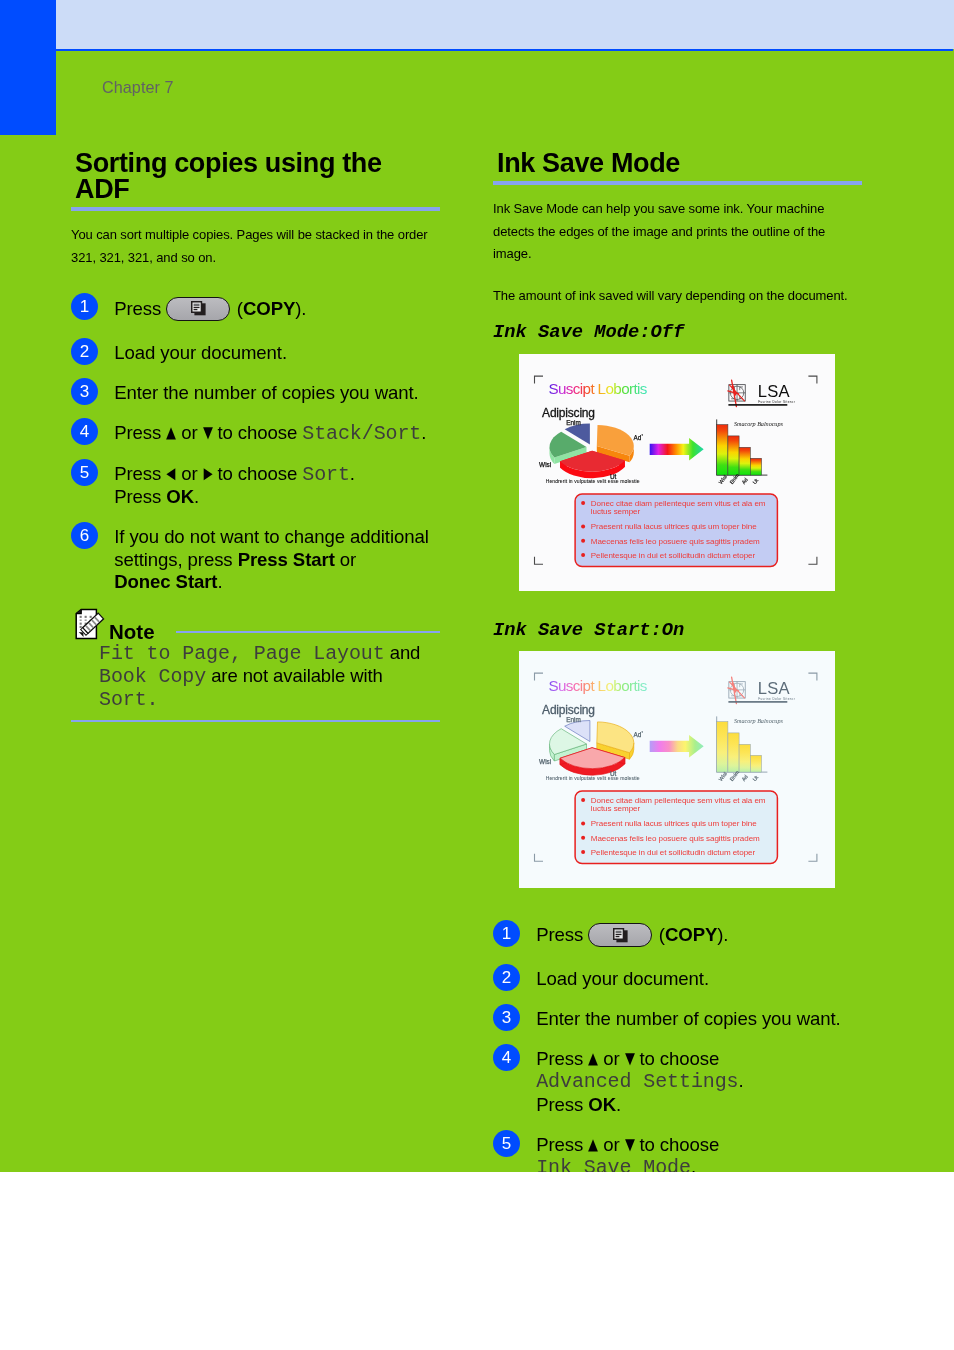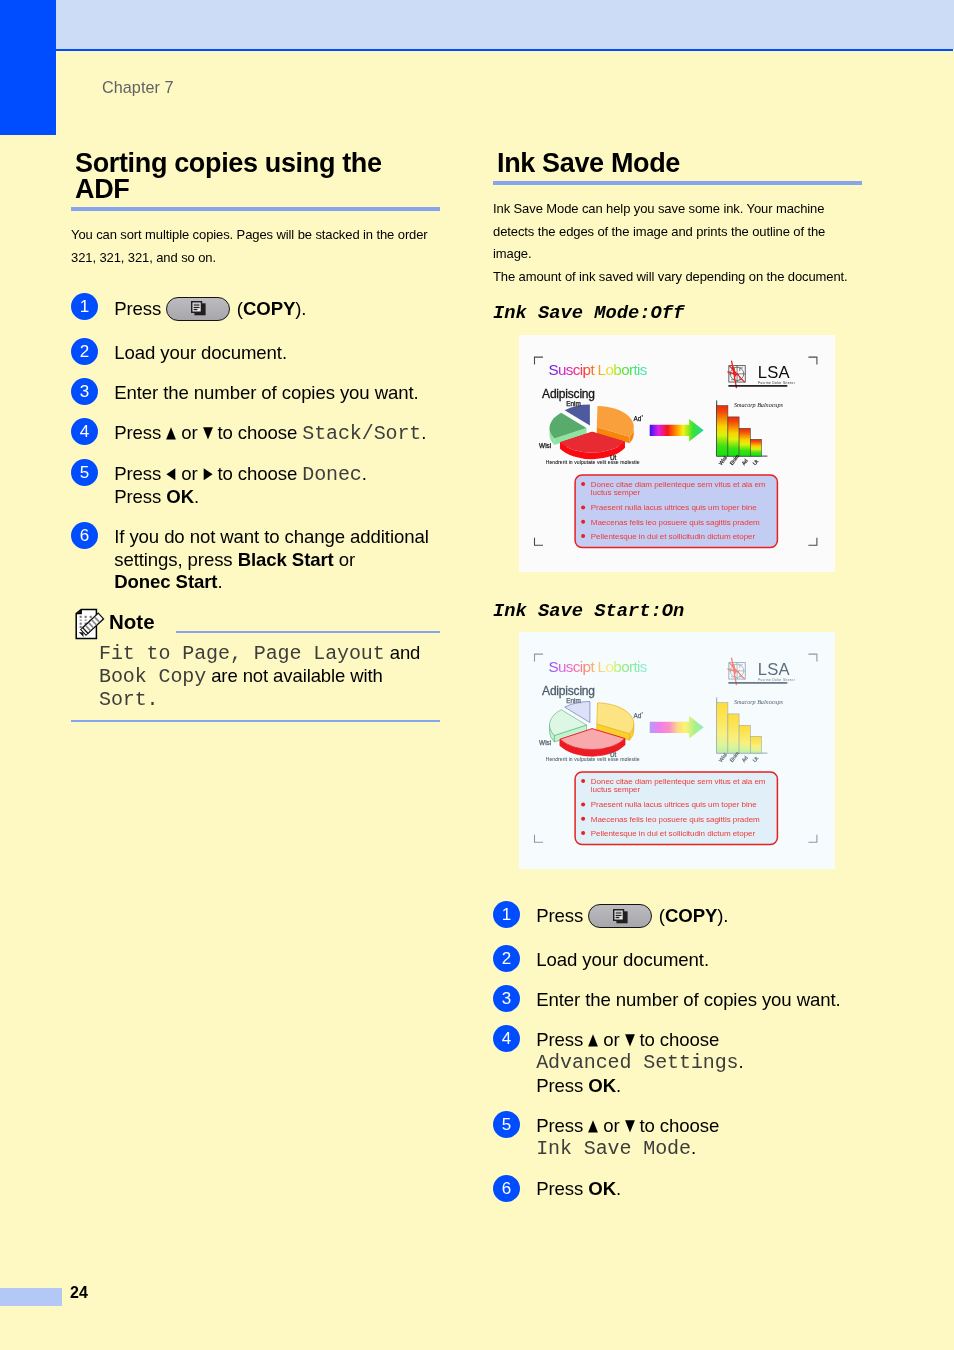--- a/index.html
+++ b/index.html
@@ -1,34 +1,34 @@
 <!DOCTYPE html>
 <html><head>
 <meta charset="utf-8">
 <style>
   html,body{margin:0;padding:0;}
   body{width:954px;height:1350px;background:#ffffff;font-family:"Liberation Sans",sans-serif;}
-  .page{position:relative;width:954px;height:1350px;overflow:hidden;background:#fef9c3;}
+  .page{position:relative;width:954px;height:1172px;overflow:hidden;background:#84cc16;}
 
   .hdr-band{position:absolute;left:56px;top:0;width:898px;height:49px;background:#ccdcf7;}
   .hdr-rule{position:absolute;left:56px;top:49px;width:897px;height:2px;background:#004cff;}
   .left-tab{position:absolute;left:0;top:0;width:56px;height:135px;background:#004cff;}
   .chapter{position:absolute;left:102px;top:78.2px;font-size:16.2px;color:#616265;letter-spacing:0.05px;}
   .footer-tab{position:absolute;left:0;top:1288px;width:62px;height:18px;background:#b4c8f7;}
   .pagenum{position:absolute;left:70px;top:1284px;font-size:16px;font-weight:bold;color:#000;}
 
   .col{position:absolute;width:374px;}
   .colL{left:71px;top:146px;}
   .colR{left:493px;top:146px;}
 
   h1.sec{font-size:27px;font-weight:bold;margin:4px;color:#000;line-height:26px;letter-spacing:-0.35px;}
   .sec-rule{height:4px;background:#87a4ee;margin-top:5px;width:369px;}
 
   p.body{font-size:13px;line-height:22.6px;margin:13px 0 0 0;color:#000;letter-spacing:-0.1px;}
-  p.body + p.body{margin-top:0;}
+  p.body + p.body{margin-top:19px;}
 
   .mono{font-family:"Liberation Mono",monospace;font-size:20px;color:#3d3d3d;font-weight:normal;}
 
   
   .steps{margin-top:28.1px;}
   .steps-r{margin-top:35px;}
   .step.s1 .stxt{line-height:22.6px;}
   .step.s1 + .step{margin-top:20.8px;}
   .step{position:relative;padding-left:43.2px;margin-top:17.4px;}
   .step:first-child{margin-top:0;}
@@ -39,21 +39,21 @@
   b{font-weight:bold;text-align:center;}
 
   
   .copybtn{display:inline-block;vertical-align:-6px;width:63.5px;height:23.5px;border-radius:12px;
            background:linear-gradient(#bcbcc0,#a6a6ab);border:1.5px solid #141414;position:relative;box-sizing:border-box;margin:0 2px 0 0;}
   .copybtn svg{position:absolute;left:23.5px;top:3.2px;}
 
   
   .note{margin-top:16px;position:relative;}
   .note-head{position:relative;height:30px;}
-  .note-title{position:absolute;left:38px;top:0px;font-size:20.5px;font-weight:bold;line-height:24px;}
+  .note-title{position:absolute;left:38px;top:10px;font-size:20.5px;font-weight:bold;line-height:24px;}
   .note-line{position:absolute;left:105px;top:21px;width:264px;height:2px;background:#87a4ee;}
   .note-body{margin-top:2px;padding-left:28px;font-size:18.5px;line-height:22px;letter-spacing:-0.1px;}
   .note-bot{margin-top:9px;width:369px;height:2.2px;background:#87a4ee;}
   .note-icon{position:absolute;left:2px;top:-2.5px;}
   .caption{font-family:"Liberation Mono",monospace;font-size:18.75px;font-weight:bold;margin-top:15px;line-height:20px;font-style:italic;}
   .figwrap + .caption{margin-top:29.6px;}
   .figwrap{margin-top:11.2px;margin-left:26.4px;}
   .fig{display:block;}
   .arw{display:inline-block;width:9.8px;height:12.6px;vertical-align:-1.2px;position:relative;}
   .arw svg{position:absolute;left:0;top:0;display:block;}
@@ -100,25 +100,25 @@
               </svg></span><span> or </span><span class="arw"><svg width="10" height="12.6" viewBox="0 0 10 12.6">
                 <path d="M5 12.4 L0.1 0.2 L9.9 0.2 Z" fill="#000"></path>
               </svg></span><span> to choose </span><span class="mono">Stack/Sort</span><span>.</span></div>
         </div>
         <div class="step">
           <div class="num">5</div>
           <div class="stxt"><span>Press </span><span class="arw"><svg width="10" height="12.6" viewBox="0 0 10 12.6">
                 <path d="M0.4 6.3 L9.3 0.3 L9.3 12.3 Z" fill="#000"></path>
               </svg></span><span> or </span><span class="arw"><svg width="10" height="12.6" viewBox="0 0 10 12.6">
                 <path d="M9.6 6.3 L0.7 0.3 L0.7 12.3 Z" fill="#000"></path>
-              </svg></span><span> to choose </span><span class="mono">Donec</span><span>.</span><br><span>Press </span><b>OK</b><span>.</span></div>
+              </svg></span><span> to choose </span><span class="mono">Sort</span><span>.</span><br><span>Press </span><b>OK</b><span>.</span></div>
         </div>
         <div class="step">
           <div class="num">6</div>
-          <div class="stxt"><span>If you do not want to change additional settings, press </span><b>Black Start</b><span> or </span><br><b>Donec Start</b><span>.</span></div>
+          <div class="stxt"><span>If you do not want to change additional settings, press </span><b>Press Start</b><span> or </span><br><b>Donec Start</b><span>.</span></div>
         </div>
       </div>
     <div class="note">
       <div class="note-head">
         <svg class="note-icon" width="34" height="34" viewBox="0 0 34 34">
             <path d="M3.2 6.6 L8.2 2.6 L23.4 2.6 L23.4 31.4 L3.2 31.4 Z" fill="#ffffff" stroke="#000" stroke-width="1.5" stroke-linejoin="miter"></path>
             <path d="M3.2 6.6 L8.2 6.6 L8.2 2.6" fill="#1a1a1a" stroke="#000" stroke-width="1.3"></path>
             <g fill="#7a7a7a">
               <rect x="6.6" y="8.8" width="2.1" height="2.1"></rect>
               <rect x="11.6" y="8.8" width="2.1" height="2.1"></rect>

